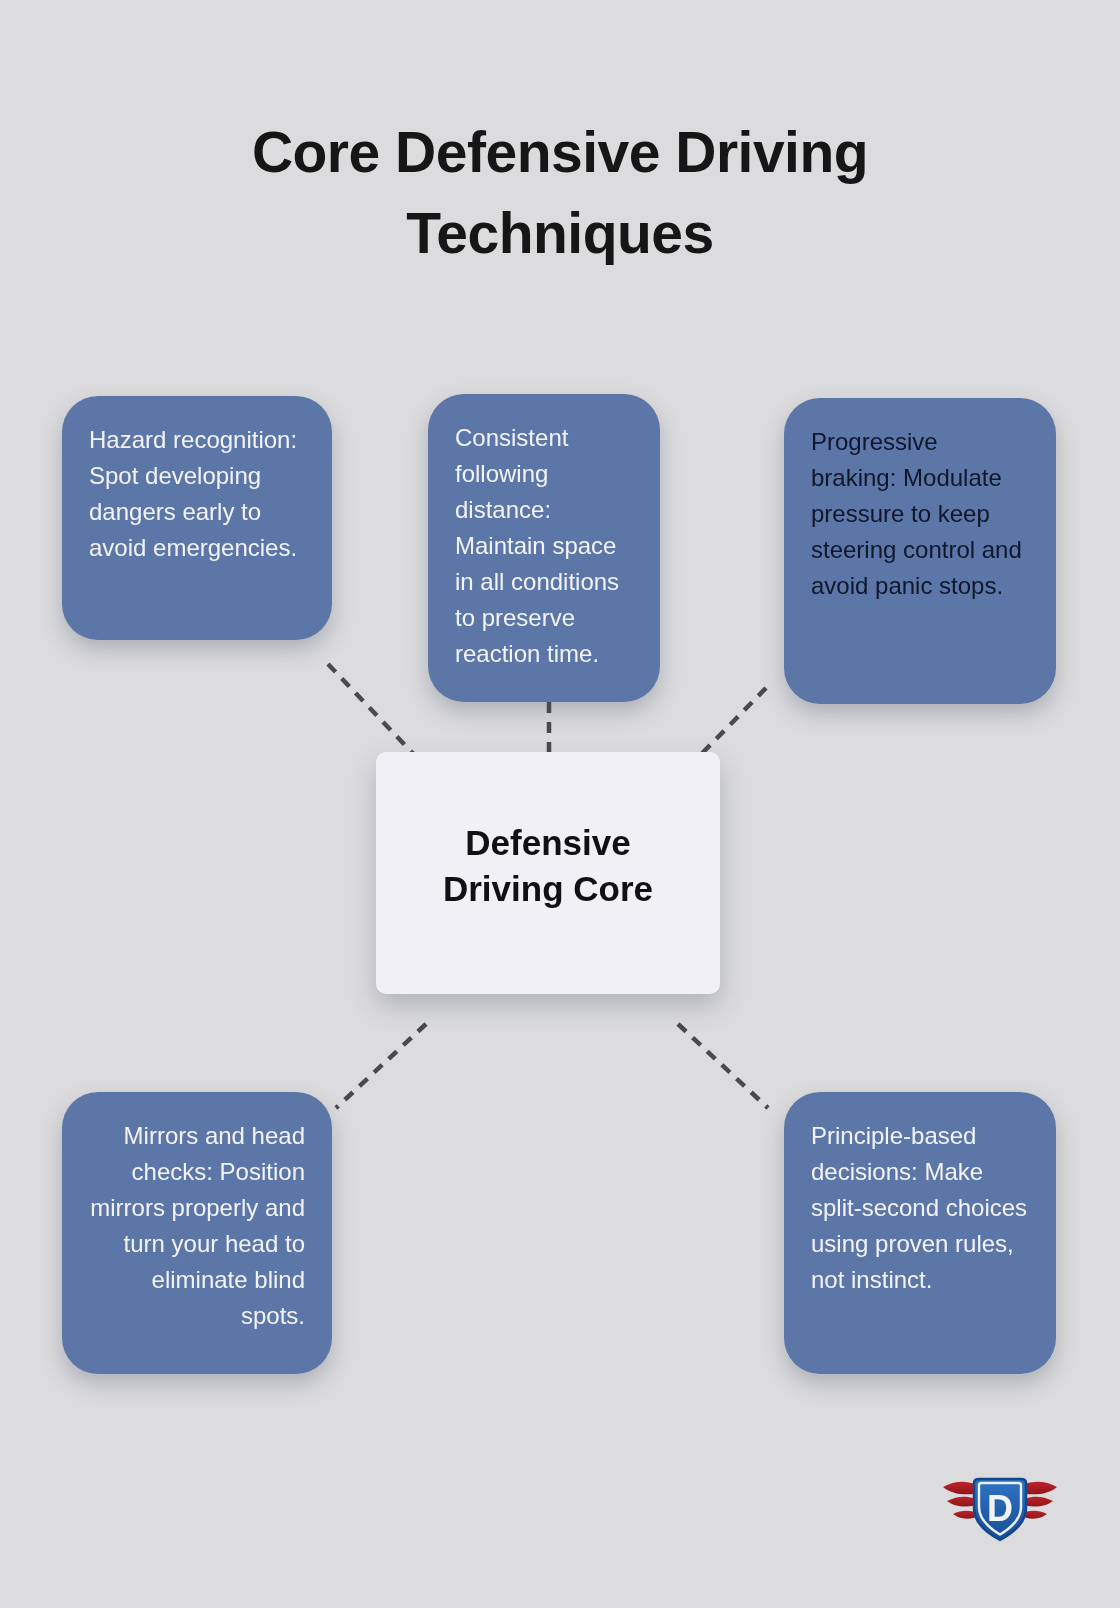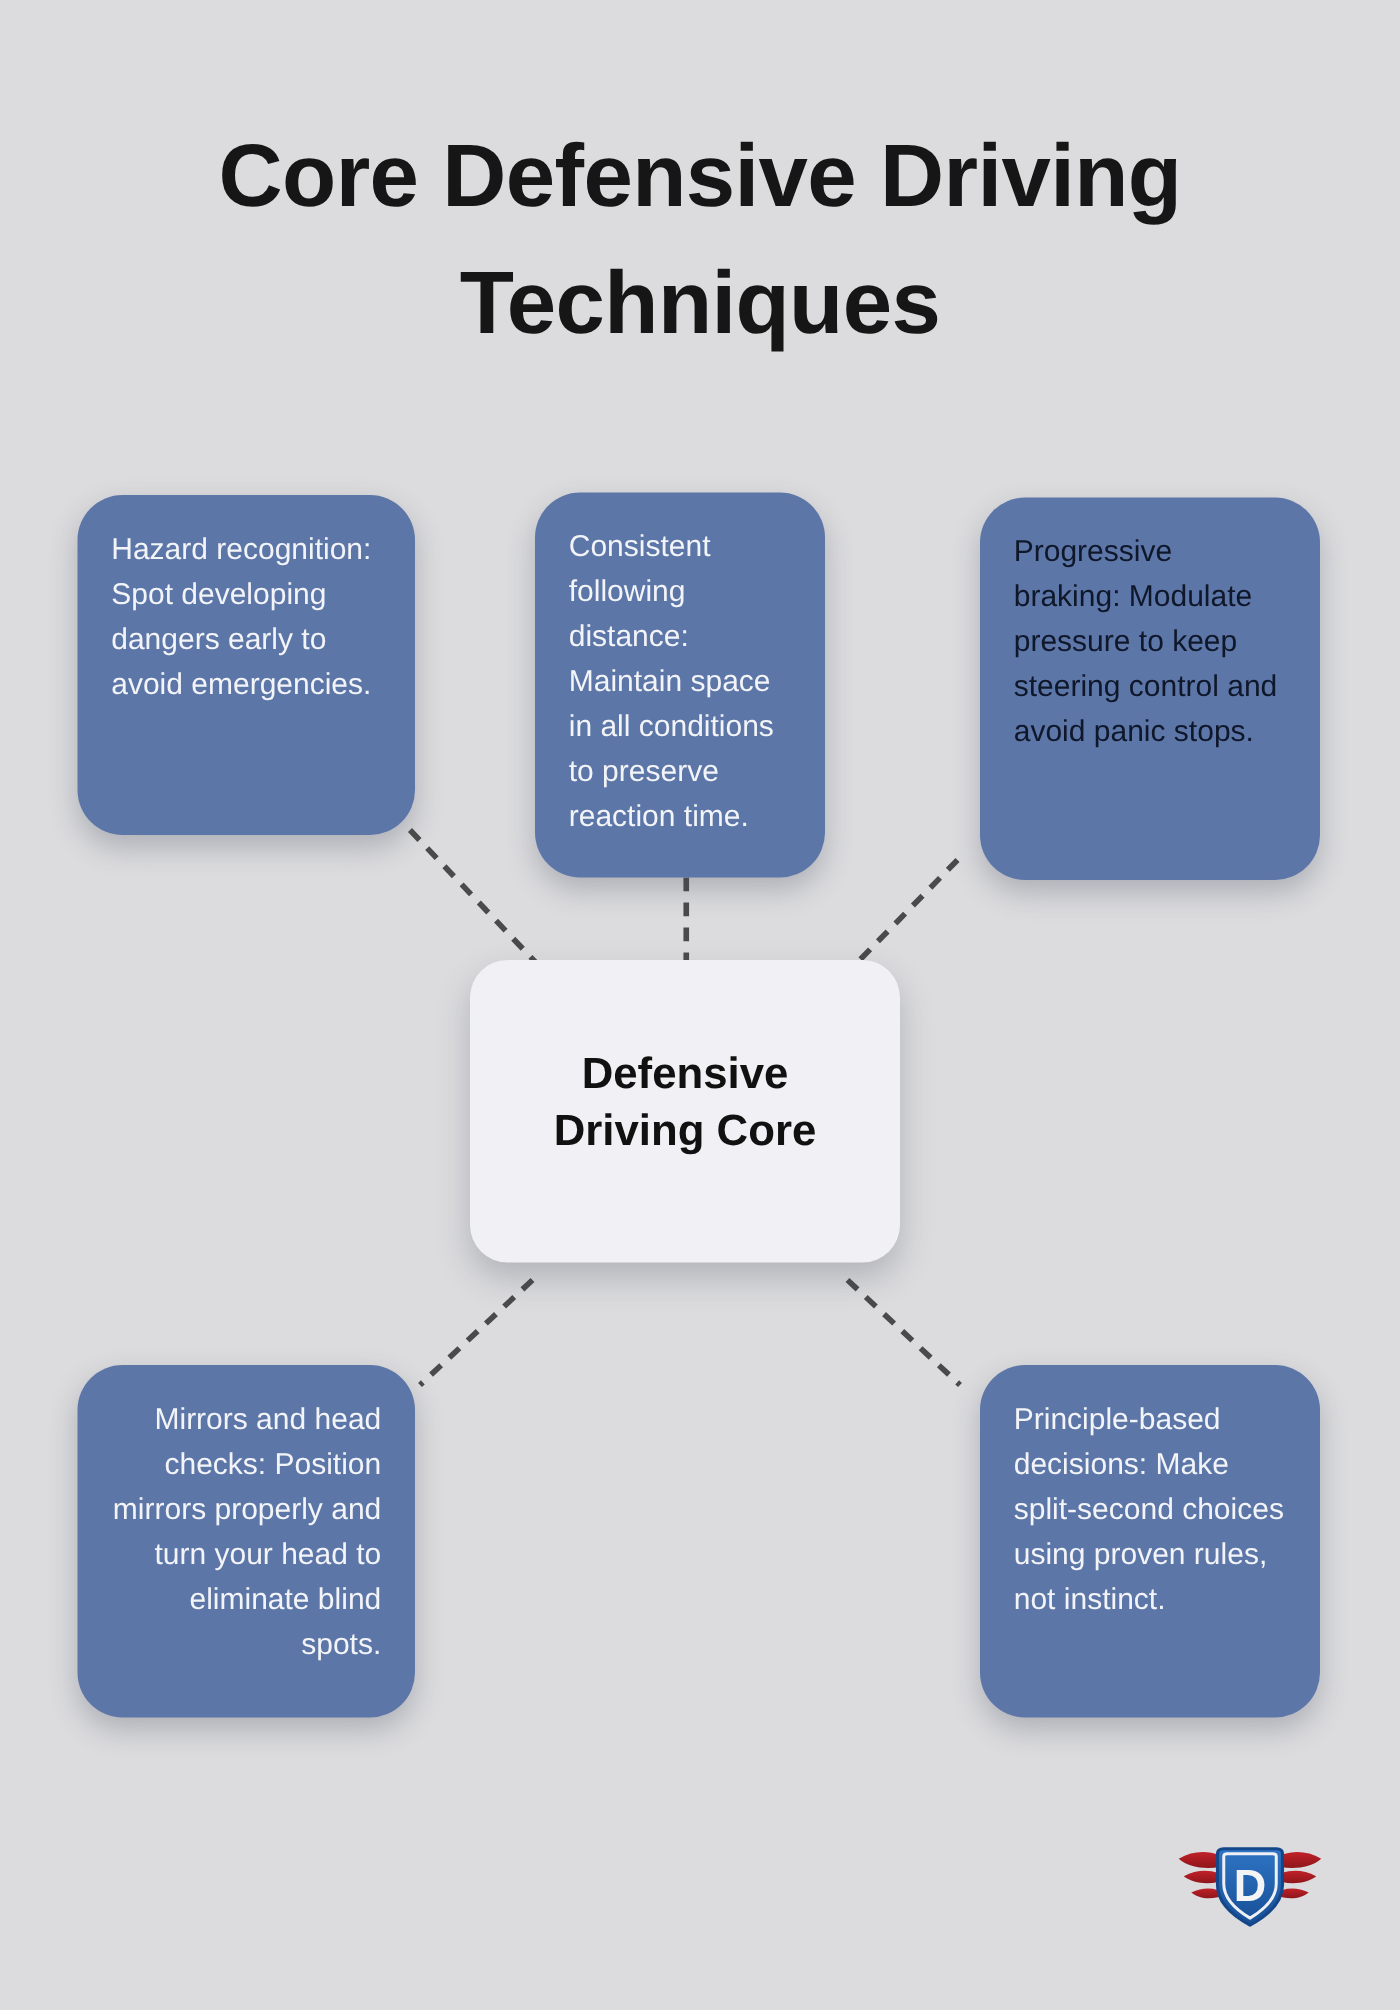--- a/index.html
+++ b/index.html
@@ -6,52 +6,52 @@
   body{
     width:1120px;height:1608px;
     position:relative;
     background:#dcdcde;
     font-family:"Liberation Sans","DejaVu Sans",sans-serif;
     overflow:hidden;
   }
   .canvas{position:absolute;inset:0;}
   .title{
     position:absolute;
-    top:92px;left:0;right:0;
+    top:112px;left:0;right:0;
     margin:0 auto;
     max-width:790px;
     text-align:center;
-    font-size:71px;
+    font-size:57px;
     line-height:1.42;
     font-weight:800;
     color:#161616;
     letter-spacing:-0.5px;
   }
   .connectors{position:absolute;left:0;top:0;width:1120px;height:1608px;pointer-events:none;}
   .node{
     position:absolute;
     background:#5d76a8;
     border-radius:36px;
     box-shadow:0 10px 22px rgba(70,75,95,0.30);
     color:#f2f4f8;
     font-size:24px;
     line-height:1.5;
     padding:26px 27px;
     box-sizing:border-box;
   }
-  .node-1{left:62px;top:396px;width:270px;height:272px;}
+  .node-1{left:62px;top:396px;width:270px;height:244px;}
   .node-2{left:428px;top:394px;width:232px;height:308px;}
   .node-3{left:784px;top:398px;width:272px;height:306px;}
   .node-4{left:62px;top:1092px;width:270px;height:282px;text-align:right;}
   .node-5{left:784px;top:1092px;width:272px;height:282px;}
   .center-node{
     position:absolute;
-    left:376px;top:768px;width:344px;height:242px;
+    left:376px;top:752px;width:344px;height:242px;
     background:#f1f0f4;
-    border-radius:30px;
+    border-radius:10px;
     box-shadow:0 12px 26px rgba(70,75,95,0.28);
     display:flex;align-items:center;justify-content:center;
     box-sizing:border-box;
   }
   .center-label{
     max-width:250px;
     text-align:center;
     font-size:35px;
     font-weight:800;
     line-height:1.32;

